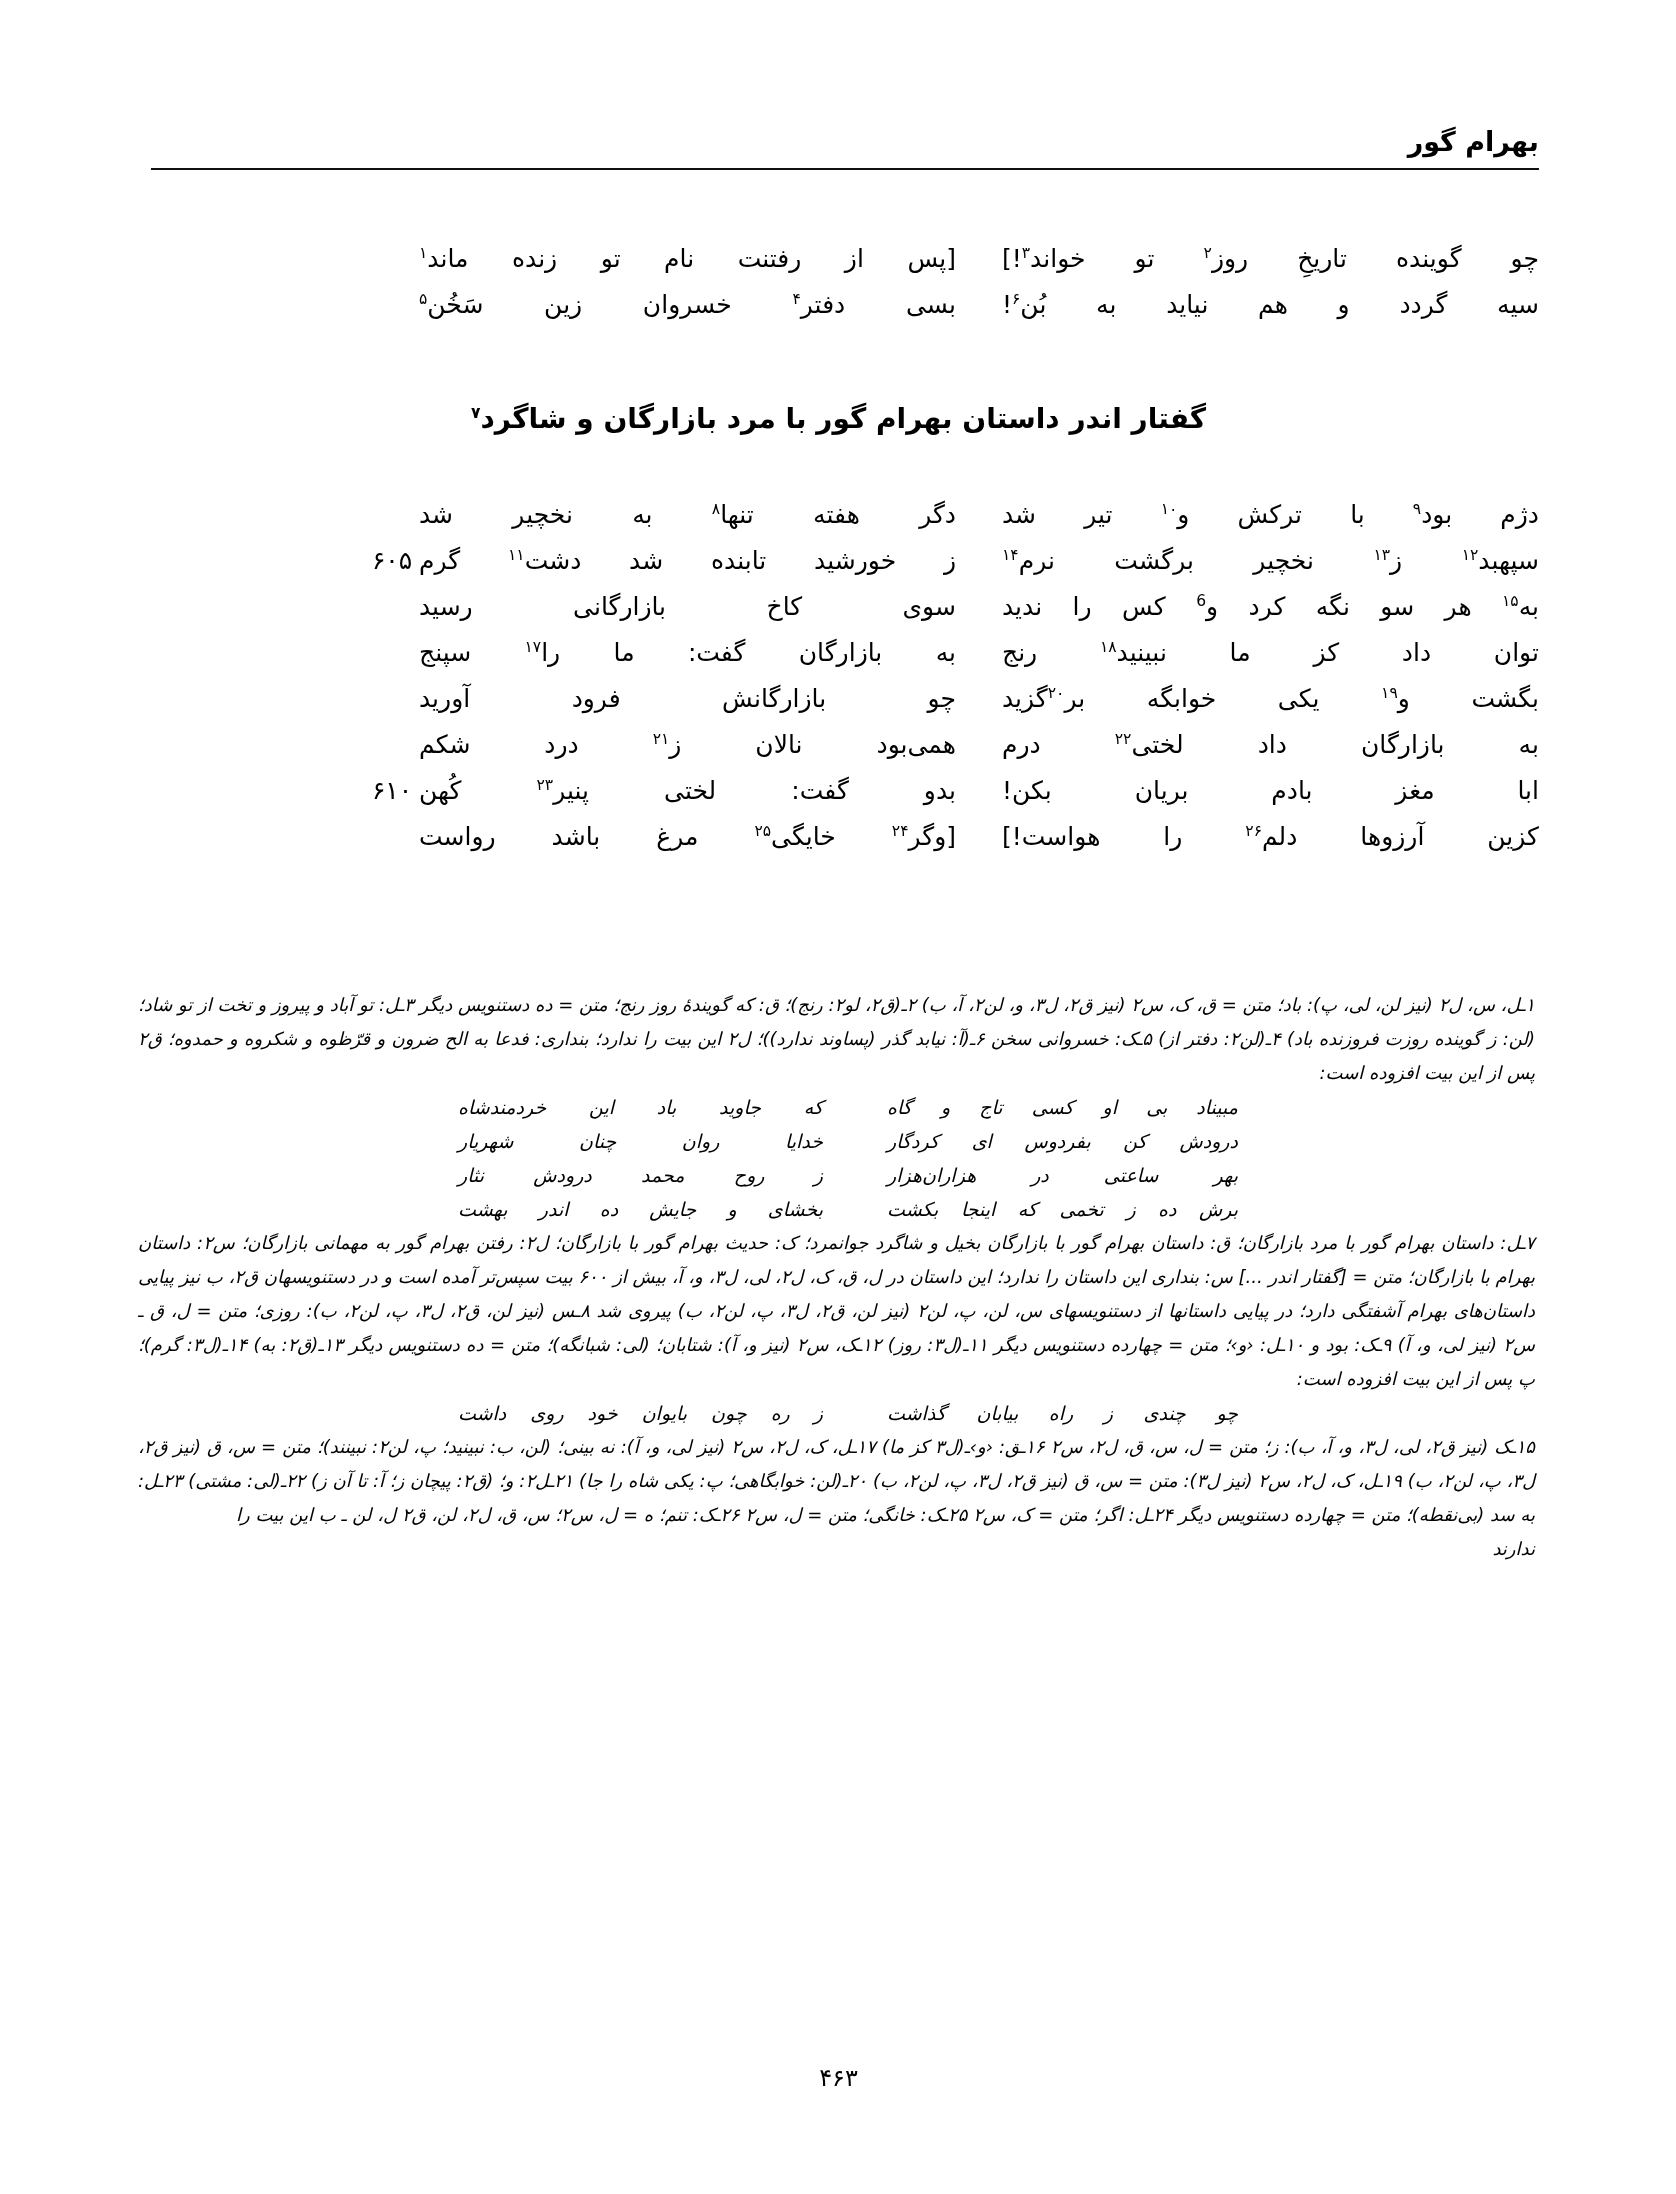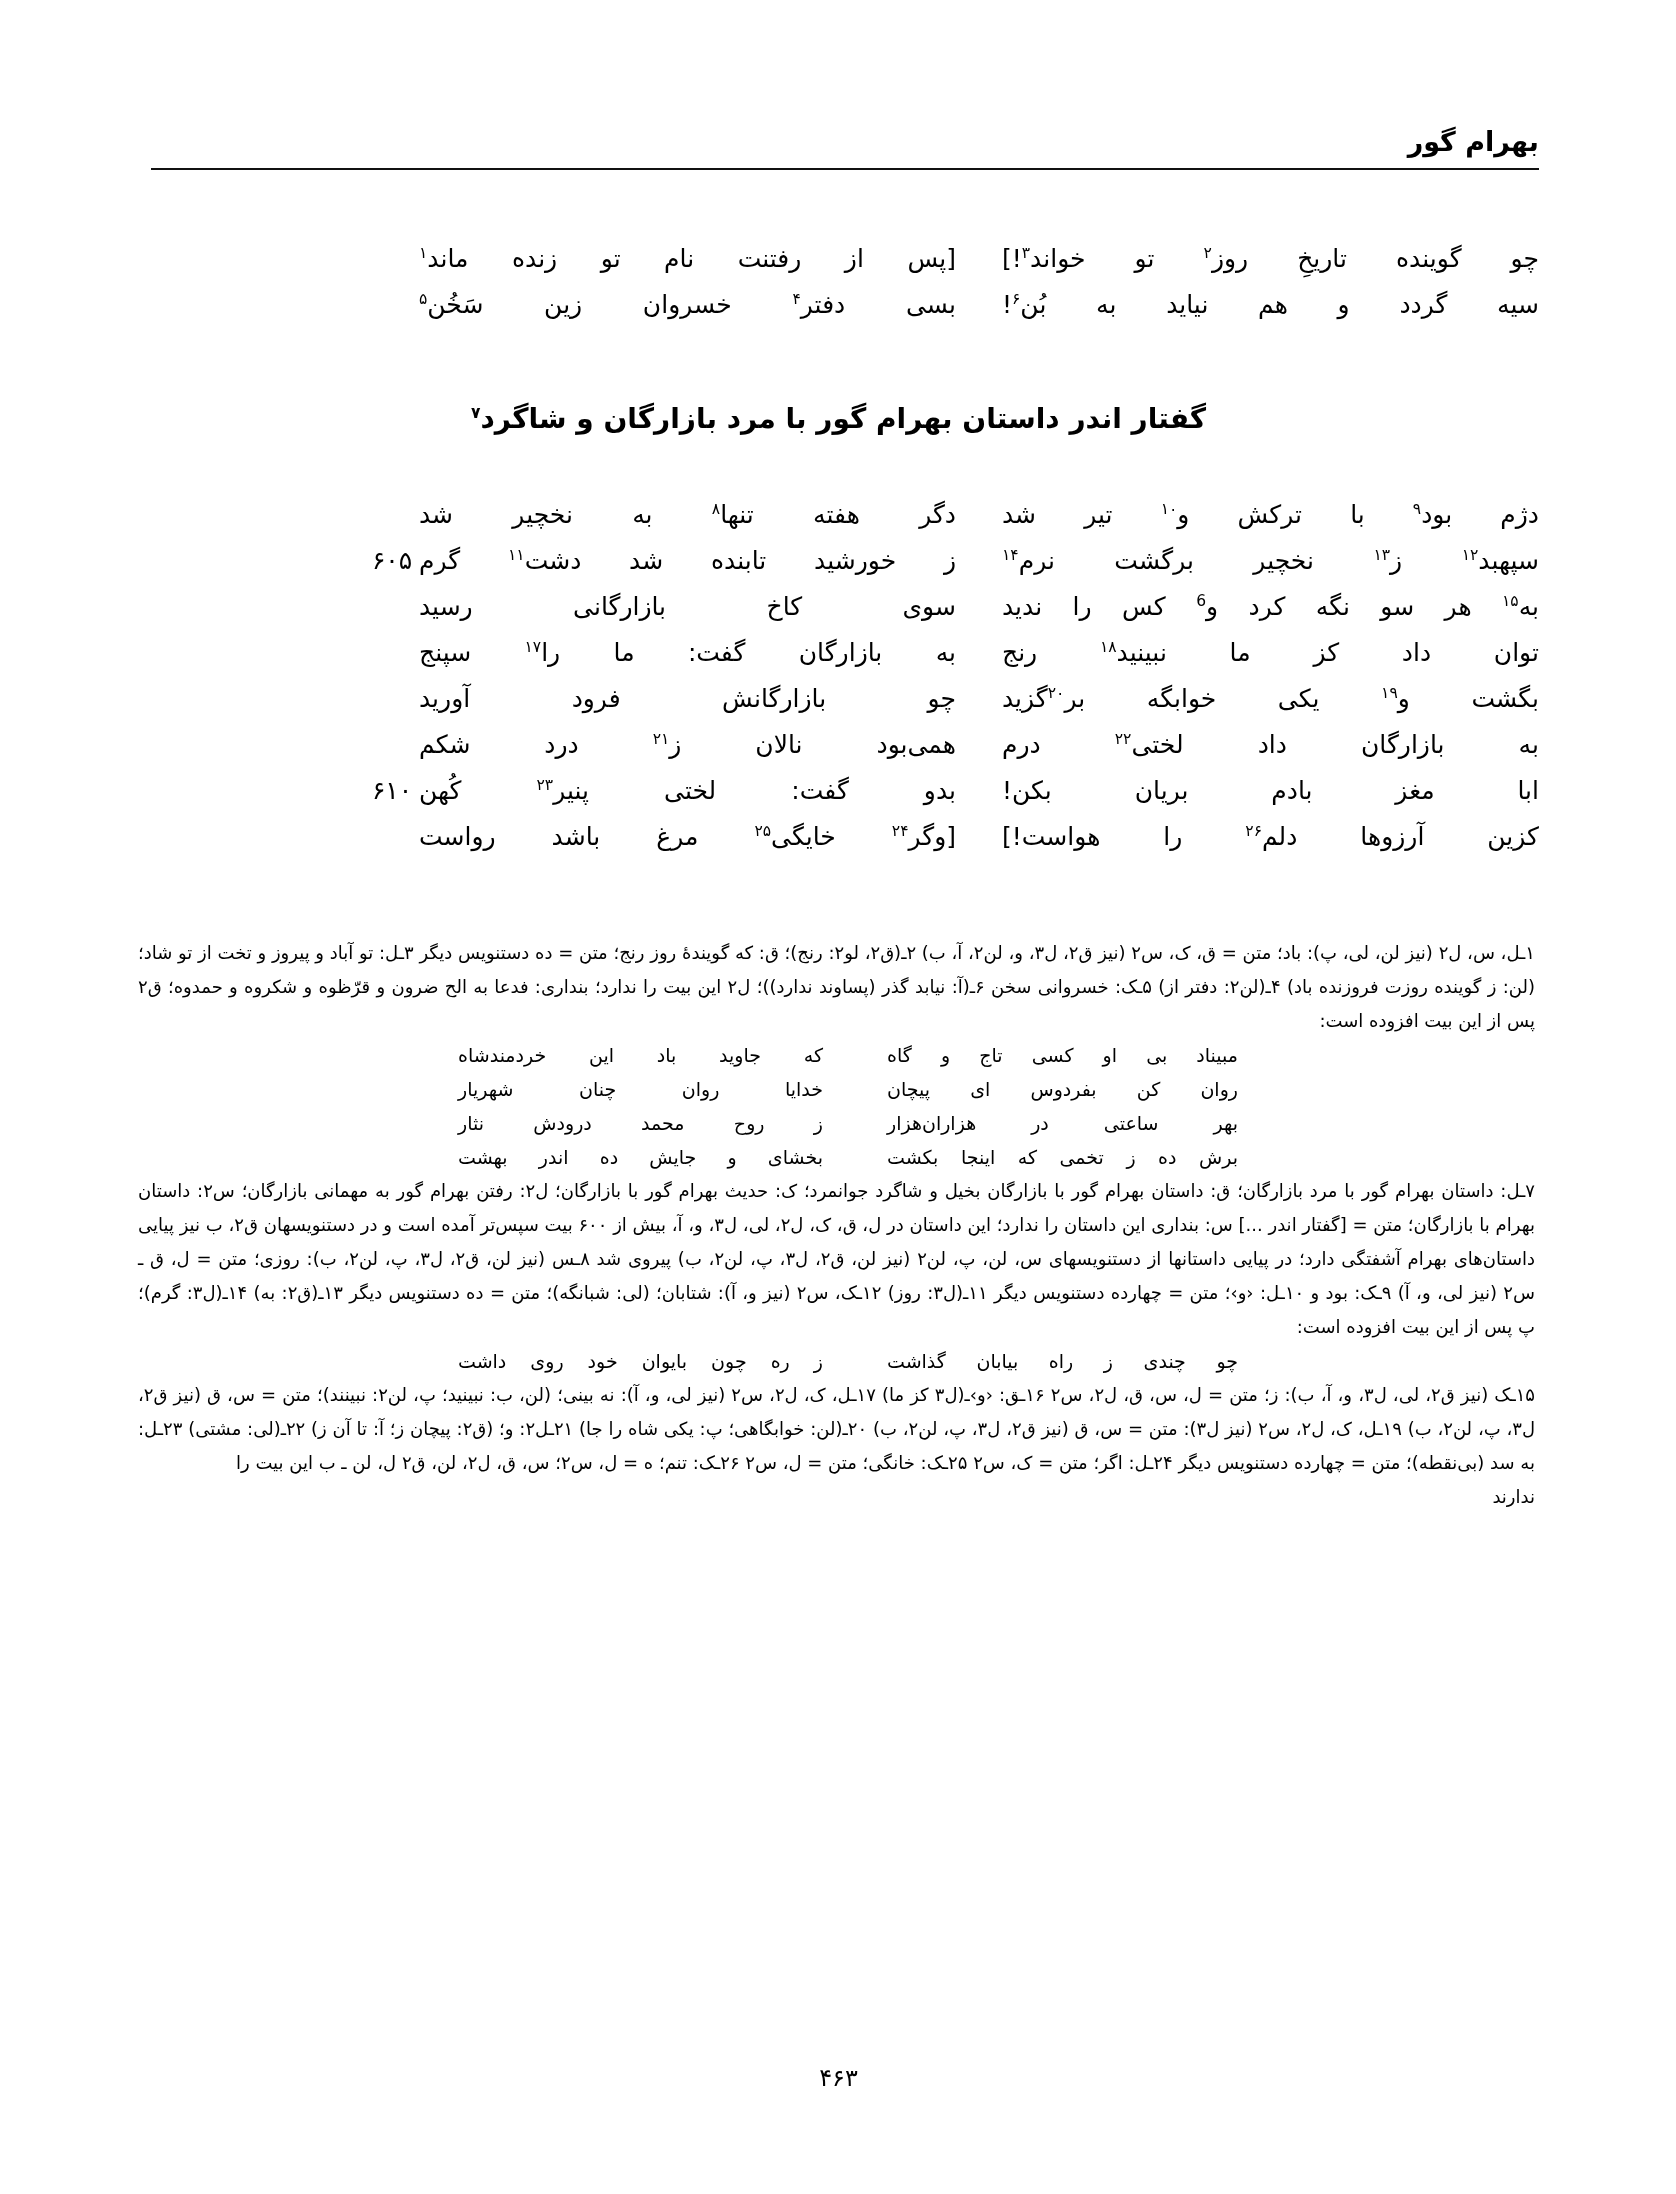--- a/index.html
+++ b/index.html
@@ -229,32 +229,32 @@
     </div>
 
     <div class="verse-line">
       <div class="hemistich first">کزین آرزوها دلم<span class="sup">۲۶</span> را هواست!]</div>
       <div class="hemistich second">[وگر<span class="sup">۲۴</span> خایگی<span class="sup">۲۵</span> مرغ باشد رواست</div>
       <div class="num-gutter"></div>
     </div>
 
   </div>
 
-  <div class="notes" style="top:936px;">
+  <div class="notes" style="top:988px;font-style:italic;">
 
     <p class="note-para">۱ـل، س، ل۲ (نیز لن، لی، پ): باد؛ متن = ق، ک، س۲ (نیز ق۲، ل۳، و، لن۲، آ، ب)  ۲ـ(ق۲، لو۲: رنج)؛ ق: که گویندهٔ روز رنج؛ متن = ده دستنویس دیگر  ۳ـل: تو آباد و پیروز و تخت از تو شاد؛ (لن: ز گوینده روزت فروزنده باد)  ۴ـ(لن۲: دفتر از)  ۵ـک: خسروانی سخن  ۶ـ(آ: نیابد گذر (پساوند ندارد))؛ ل۲ این بیت را ندارد؛ بنداری: فدعا به الح ضرون و قرّظوه و شکروه و حمدوه؛ ق۲ پس از این بیت افزوده است:</p>
 
     <div>
       <div class="quoted-verse">
         <div class="qv-h left">مبیناد بی او کسی تاج و گاه</div>
         <div class="qv-gap"></div>
         <div class="qv-h">که جاوید باد این خردمندشاه</div>
       </div>
       <div class="quoted-verse">
-        <div class="qv-h left">روان کن بفردوس ای پیچان</div>
+        <div class="qv-h left">درودش کن بفردوس ای کردگار</div>
         <div class="qv-gap"></div>
         <div class="qv-h">خدایا روان چنان شهریار</div>
       </div>
       <div class="quoted-verse">
         <div class="qv-h left">بهر ساعتی در هزاران‌هزار</div>
         <div class="qv-gap"></div>
         <div class="qv-h">ز روح محمد درودش نثار</div>
       </div>
       <div class="quoted-verse">
         <div class="qv-h left">برش ده ز تخمی که اینجا بکشت</div>

